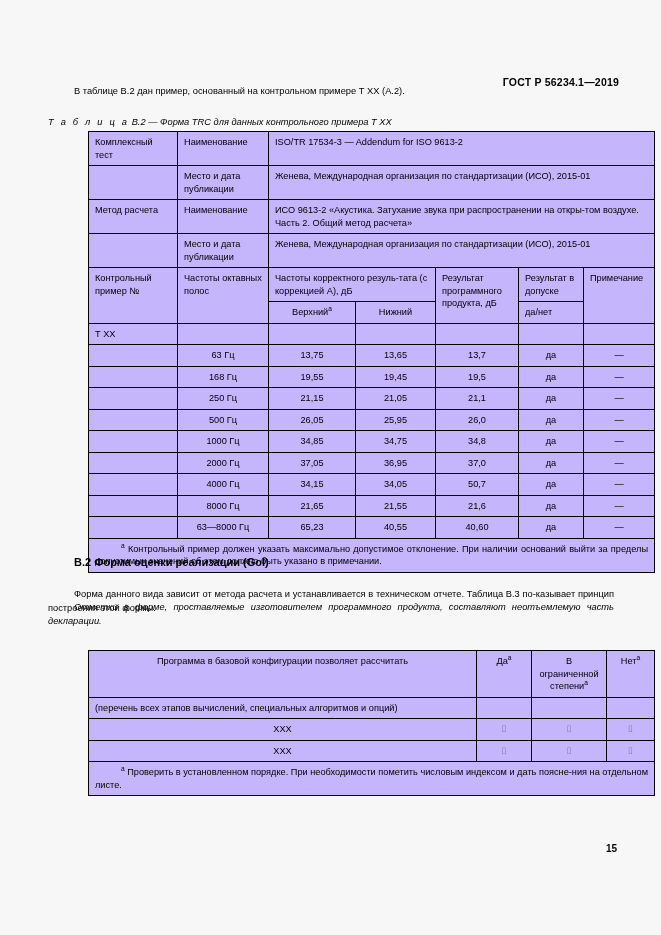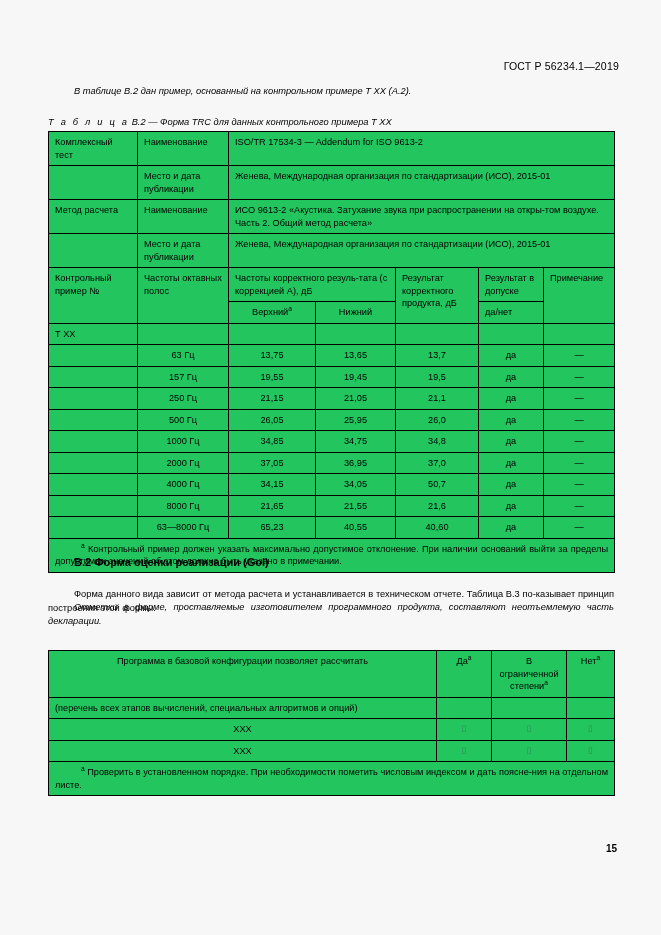--- a/index.html
+++ b/index.html
@@ -12,56 +12,56 @@
     width: 661px;
     height: 935px;
     background: #f7f7f7;
     font-family: "Liberation Sans", sans-serif;
     color: #000;
     box-sizing: border-box;
     overflow: hidden;
   }
   .doc-header {
     position: absolute;
-    top: 60px;
+    top: 76px;
     right: 42px;
     font-size: 10.5px;
-    font-weight: normal;
+    font-weight: bold;
     letter-spacing: 0.2px;
   }
   .intro-para {
     position: absolute;
     top: 85px;
     left: 48px;
     width: 566px;
     font-size: 9.3px;
     text-indent: 26px;
     line-height: 13px;
-    font-style: italic;
   }
   .table-caption {
     position: absolute;
     left: 48px;
     font-size: 9.3px;
     line-height: 12px;
     white-space: nowrap;
   }
   .caption-b2 { top: 116px; font-style: italic; }
   .caption-b3 { top: 631px; }
   .sp-word {
     letter-spacing: 2.2px;
   }
 
   
   table.doc-table {
     position: absolute;
     border-collapse: collapse;
     table-layout: fixed;
     font-size: 9.2px;
-    background: #22c55e;
+    background: #c4b5fd;
+    margin-left: 40px;
   }
   table.doc-table td {
     border: 1px solid #000;
     padding: 4px 6px;
     vertical-align: top;
     line-height: 12.5px;
   }
   td.c { text-align: center; vertical-align: middle; }
   td.m { vertical-align: middle; }
   td.note {
@@ -171,21 +171,21 @@
       <tr class="row-tall">
         <td></td>
         <td>Место и дата публикации</td>
         <td colspan="5">Женева, Международная организация по стандартизации (ИСО), 2015-01</td>
       </tr>
 
       <tr>
         <td rowspan="2" style="height:26px">Контрольный пример №</td>
         <td rowspan="2">Частоты октавных полос</td>
         <td colspan="2">Частоты корректного резуль-тата (с коррекцией А), дБ</td>
-        <td rowspan="2">Результат корректного продукта, дБ</td>
+        <td rowspan="2">Результат программного продукта, дБ</td>
         <td>Результат в допуске</td>
         <td rowspan="2">Примечание</td>
       </tr>
       <tr>
         <td class="c"><span>Верхний</span><sup>a</sup></td>
         <td class="c">Нижний</td>
         <td class="m">да/нет</td>
       </tr>
 
       <tr>
@@ -202,21 +202,21 @@
         <td></td>
         <td class="c">63 Гц</td>
         <td class="c">13,75</td>
         <td class="c">13,65</td>
         <td class="c">13,7</td>
         <td class="c">да</td>
         <td class="c">—</td>
       </tr>
       <tr>
         <td></td>
-        <td class="c">157 Гц</td>
+        <td class="c">168 Гц</td>
         <td class="c">19,55</td>
         <td class="c">19,45</td>
         <td class="c">19,5</td>
         <td class="c">да</td>
         <td class="c">—</td>
       </tr>
       <tr>
         <td></td>
         <td class="c">250 Гц</td>
         <td class="c">21,15</td>

